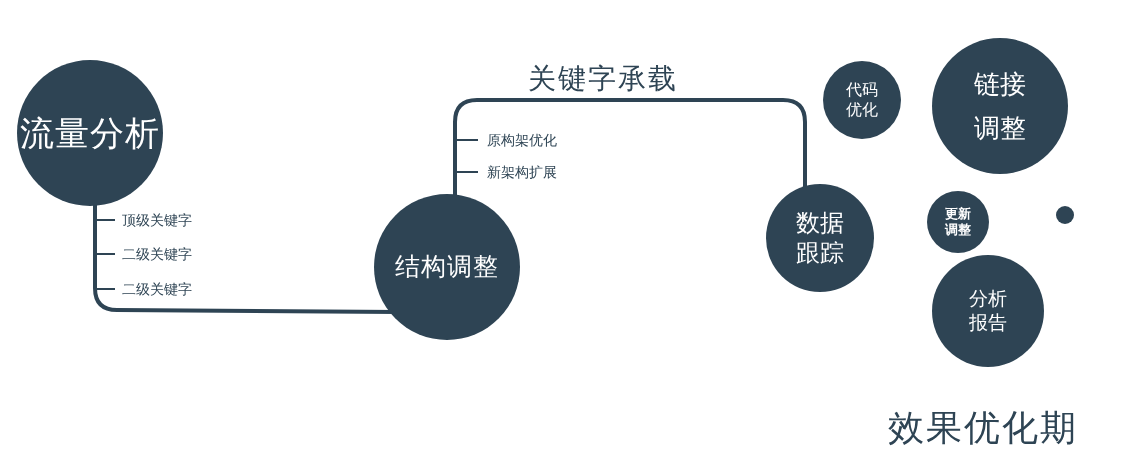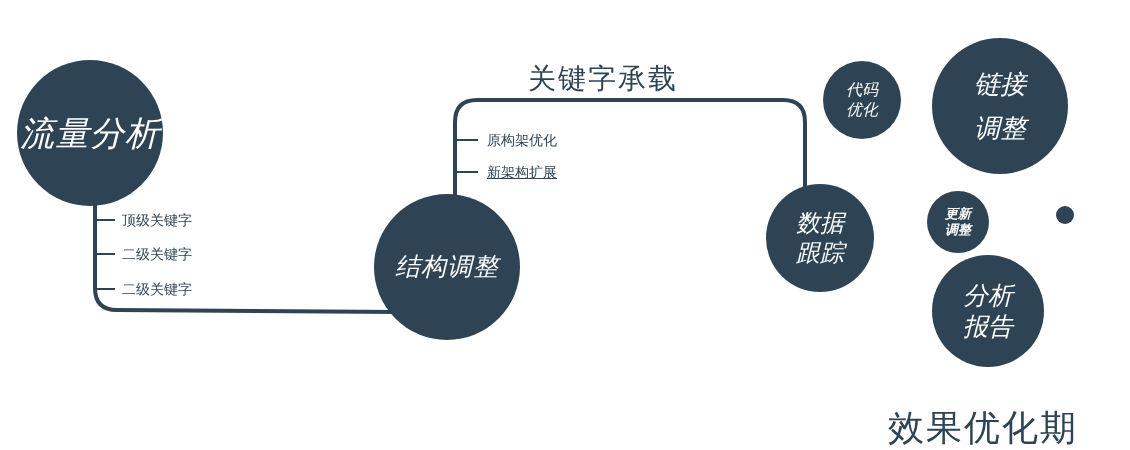--- a/index.html
+++ b/index.html
@@ -41,31 +41,30 @@
     position: absolute;
     border-radius: 50%;
     background: var(--primary);
     color: #ffffff;
     display: flex;
     flex-direction: column;
     align-items: center;
     justify-content: center;
     text-align: center;
     line-height: 1.25;
-    font-style: italic;
   }
   .node span { display: block; }
 
   .node-traffic   { left: 17px;  top: 60px;  width: 146px; height: 146px; font-size: 34px; letter-spacing: 1px; }
   .node-structure { left: 374px; top: 194px; width: 146px; height: 146px; font-size: 25px; letter-spacing: 1px; }
   .node-tracking  { left: 766px; top: 184px; width: 108px; height: 108px; font-size: 24px; }
   .node-code      { left: 823px; top: 61px;  width: 78px;  height: 78px;  font-size: 16px; }
   .node-link      { left: 932px; top: 38px;  width: 136px; height: 136px; font-size: 26px; gap: 12px; }
   .node-update    { left: 927px; top: 191px; width: 62px;  height: 62px;  font-size: 13px; font-weight: bold; }
-  .node-report    { left: 932px; top: 255px; width: 112px; height: 112px; font-size: 25px; }
+  .node-report    { left: 932px; top: 255px; width: 112px; height: 112px; font-size: 19px; }
   .node-dot       { left: 1056px; top: 206px; width: 18px; height: 18px; }
 
   .edge-label {
     position: absolute;
     color: var(--primary);
     white-space: nowrap;
   }
   .label-keyword-carry { left: 528px; top: 60px;  font-size: 28px; letter-spacing: 2px; }
   .label-user-base     { left: 155px; top: 328px; font-size: 27px; font-weight: bold; letter-spacing: 2px; }
   .label-footer        { left: 888px; top: 404px; font-size: 36px; letter-spacing: 2px; }
@@ -74,21 +73,21 @@
     position: absolute;
     color: var(--primary);
     font-size: 14px;
     white-space: nowrap;
     line-height: 1;
   }
   .b-traffic-0 { left: 122px; top: 213px; }
   .b-traffic-1 { left: 122px; top: 247px; }
   .b-traffic-2 { left: 122px; top: 282px; }
   .b-structure-0 { left: 487px; top: 133px; }
-  .b-structure-1 { left: 487px; top: 165px; text-decoration: underline; }
+  .b-structure-1 { left: 487px; top: 165px; }
 </style>
 </head>
 <body>
 
 <div class="canvas">
 
   <svg class="connectors" viewBox="0 0 1130 450" xmlns="http://www.w3.org/2000/svg">
 
     <path class="line" d="M 95 200 L 95 288 Q 95 310 117 310 L 398 312"></path>
 

